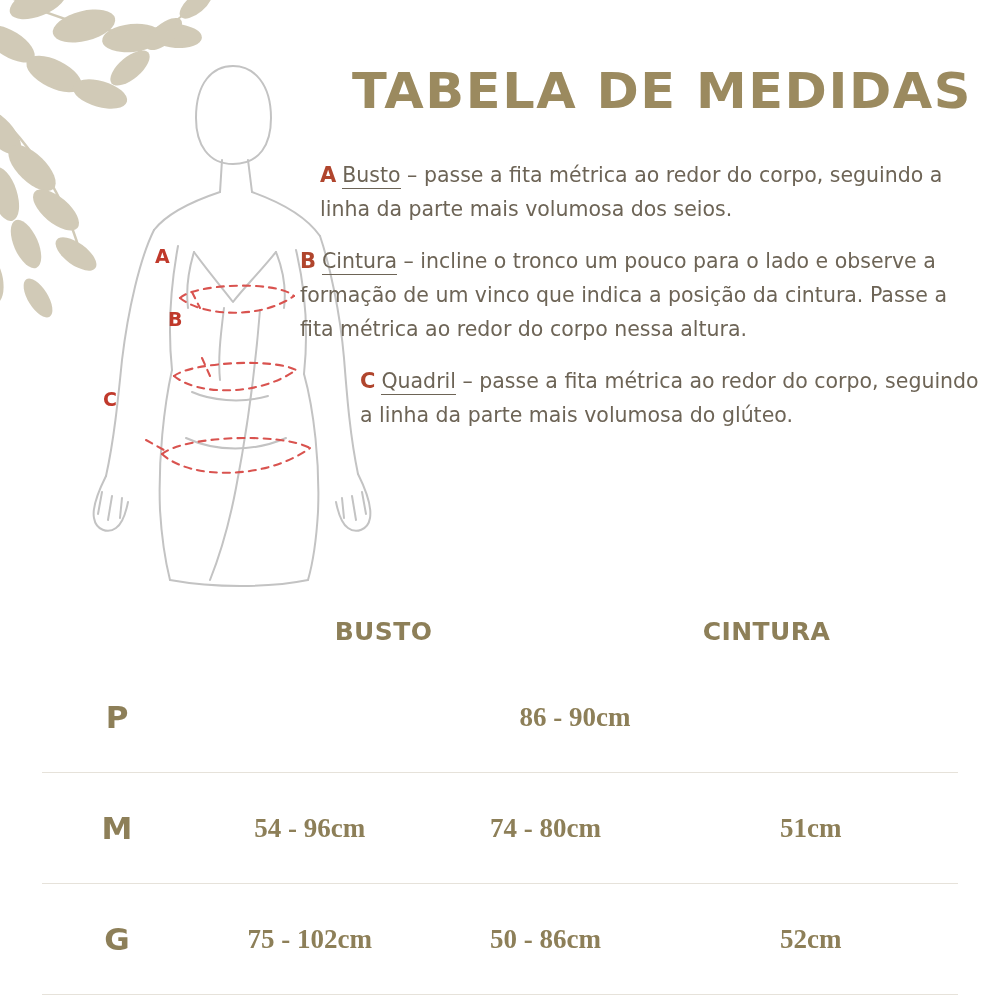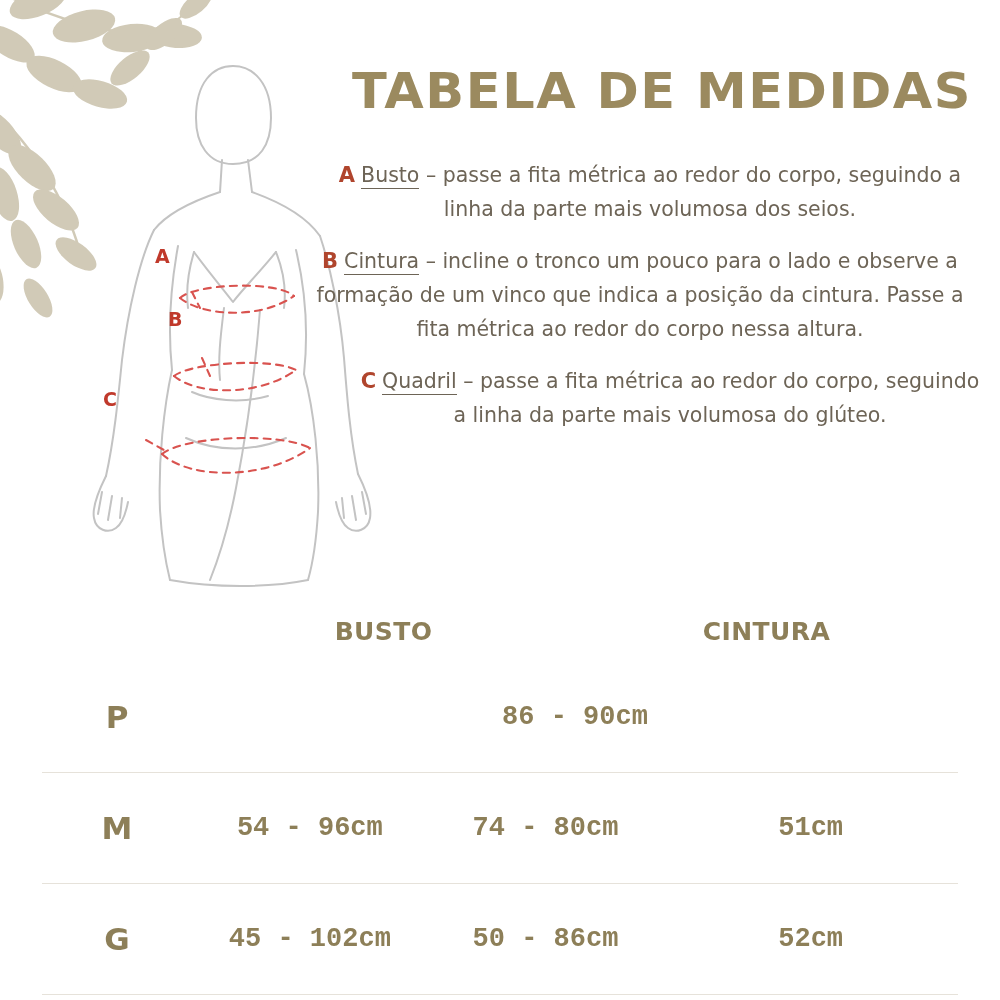--- a/index.html
+++ b/index.html
@@ -65,21 +65,21 @@
     position: absolute;
     left: 290px;
     top: 158px;
     width: 690px;
   }
   .instr {
     color: #6d6456;
     font-family: "DejaVu Sans", sans-serif;
     font-size: 20.5px;
     line-height: 34px;
-    text-align: center;
+    text-align: left;
     margin-bottom: 18px;
   }
   .instr .letter {
     color: #b0452d;
     font-weight: 700;
     font-size: 21px;
     margin-right: 6px;
   }
   .instr .term {
     border-bottom: 1.4px solid #6d6456;
@@ -111,21 +111,21 @@
     width: 150px;
     text-align: center;
     font-family: "DejaVu Sans", sans-serif;
     font-weight: 700;
     font-size: 31px;
     color: #8d7f58;
   }
   .c-val {
     flex: 1;
     text-align: center;
-    font-family: Liberation Mono, monospace;
+    font-family: Liberation Serif, serif;
     font-weight: 700;
     font-size: 27px;
     color: #8d7f58;
   }
   .c-val.last { flex: 1.25; }
   .thead-cell {
     flex: 1;
     text-align: center;
     font-family: "DejaVu Sans", sans-serif;
     font-weight: 700;
@@ -270,21 +270,21 @@
 
     <div class="trow divider">
       <div class="c-size">M</div>
       <div class="c-val">54 - 96cm</div>
       <div class="c-val">74 - 80cm</div>
       <div class="c-val last">51cm</div>
     </div>
 
     <div class="trow divider">
       <div class="c-size">G</div>
-      <div class="c-val">45 - 102cm</div>
+      <div class="c-val">75 - 102cm</div>
       <div class="c-val">50 - 86cm</div>
       <div class="c-val last">52cm</div>
     </div>
 
     <div class="trow divider" style="height:6px"></div>
   </div>
 
 </div>
 
 </body></html>

